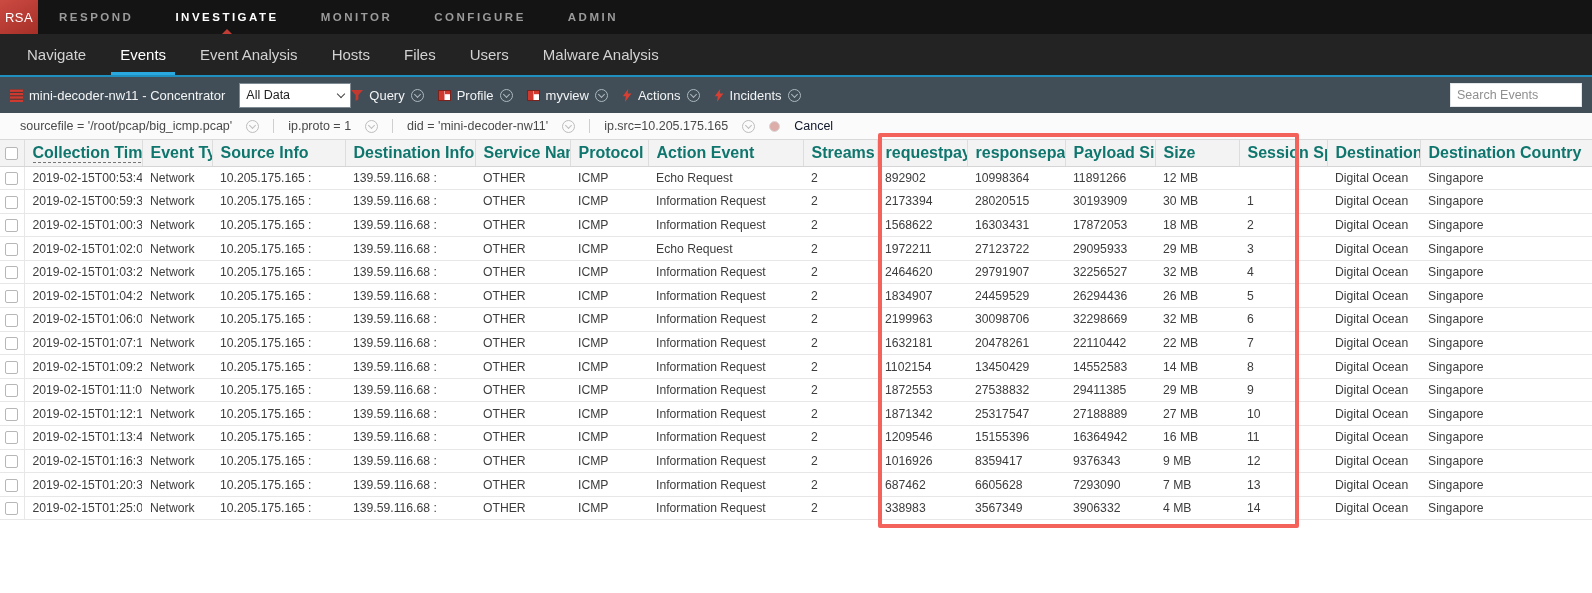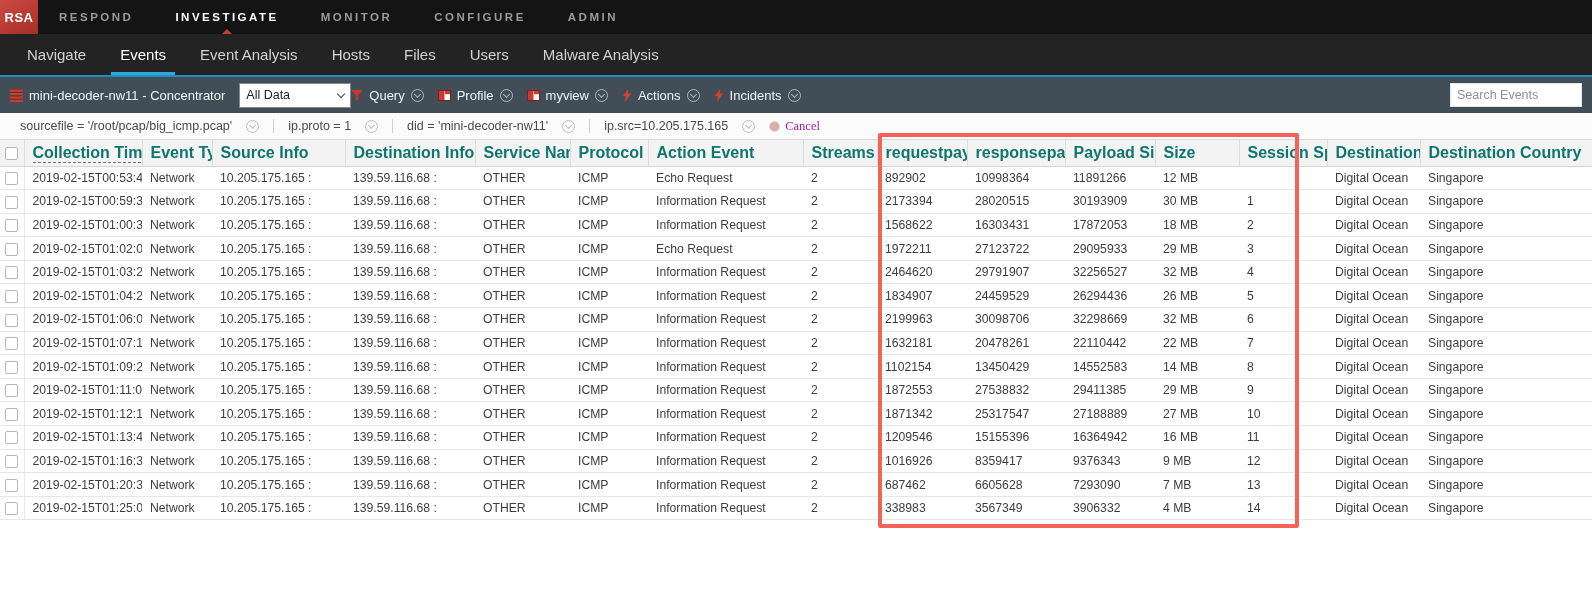--- a/index.html
+++ b/index.html
@@ -4,21 +4,21 @@
 <style>
   * { margin:0; padding:0; box-sizing:border-box; }
   html,body { width:1592px; height:593px; overflow:hidden; background:#fff;
               font-family:"Liberation Sans", sans-serif; }
   .app { position:relative; width:1592px; height:593px; }
 
   
   .topnav { height:34px; background:#141414; display:flex; align-items:stretch; }
   .logo { width:38px; display:flex; align-items:center; justify-content:center;
           background:linear-gradient(150deg,#cc4a42 0%,#a52f27 100%);
-          color:#fff; font-weight:bold; font-size:13px; letter-spacing:.5px; }
+          color:#fff; font-weight:normal; font-size:13px; letter-spacing:.5px; }
   .topnav-item { display:flex; align-items:center; padding:0 21px; color:#9b9b9b;
                  font-size:11.5px; font-weight:bold; letter-spacing:2.5px;
                  position:relative; cursor:pointer; }
   .topnav-item.active { color:#ffffff; }
   .topnav-item.active .tri { position:absolute; bottom:0; left:50%; margin-left:-5px;
                  width:0; height:0; border-left:5px solid transparent;
                  border-right:5px solid transparent; border-bottom:5px solid #bf3d35; }
 
   
   .subnav { height:43px; background:#232323; display:flex; align-items:stretch;
@@ -51,22 +51,22 @@
   .search-box::placeholder { color:#8f8f8f; }
 
   
   .filterbar { height:27px; background:#fbfbfb; border-bottom:1px solid #d9d9d9;
                display:flex; align-items:center; padding-left:20px; font-size:12.5px;
                color:#4a4a4a; }
   .filter-chip { display:flex; align-items:center; gap:14px; cursor:pointer; white-space:nowrap; }
   .filter-chip .chev { border-color:#bdbdbd; }
   .filter-chip .chev::after { border-color:#bdbdbd; }
   .pipe { width:1px; height:14px; background:#cfcfcf; margin:0 14px; }
-  .cancel-chip { display:flex; align-items:center; gap:5px; margin-left:14px;
-                 color:#a21caf; cursor:default;font-family:Liberation Serif, serif; }
+  .cancel-chip { display:flex; align-items:center; gap:14px; margin-left:14px;
+                 color:#0f172a; cursor:default; }
   .cancel-dot { width:11px; height:11px; border-radius:50%; border:1px solid #cccccc;
                 background:#d3948e; opacity:.75; }
 
   
   table { border-collapse:collapse; table-layout:fixed; width:1592px; }
   th { background:#f3f3f3; height:26px; text-align:left; font-size:16px; color:#0f766e;
        font-weight:bold; padding:0 0 0 8px; border-right:1px solid #dddddd;
        border-bottom:1px solid #d5d5d5; overflow:hidden; white-space:nowrap; }
   th:last-child { border-right:none; }
   td { height:23.6px; font-size:12.2px; color:#3d3d3d; padding:0 0 0 8px;

